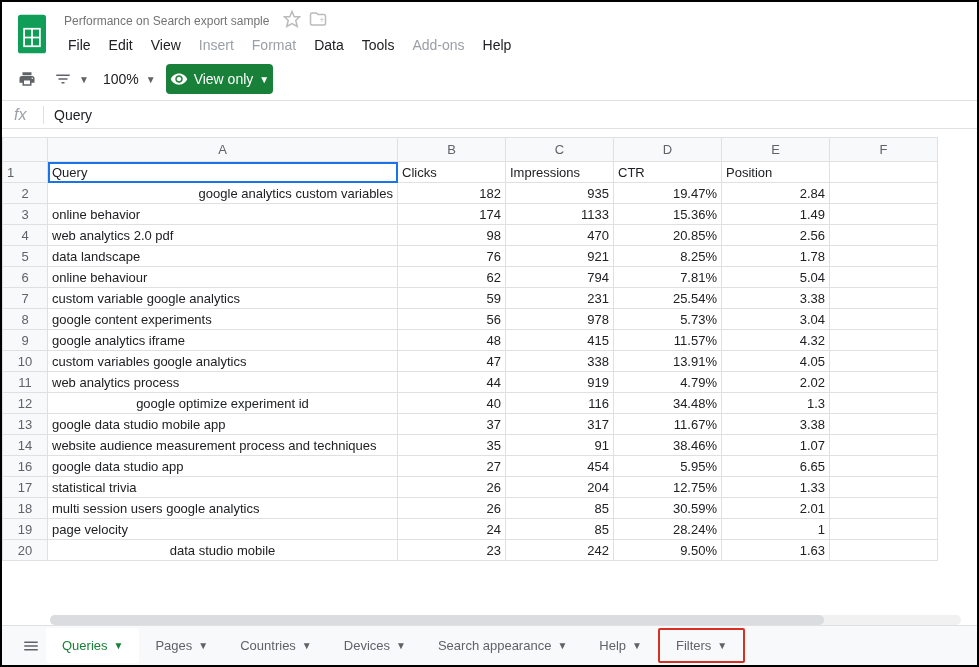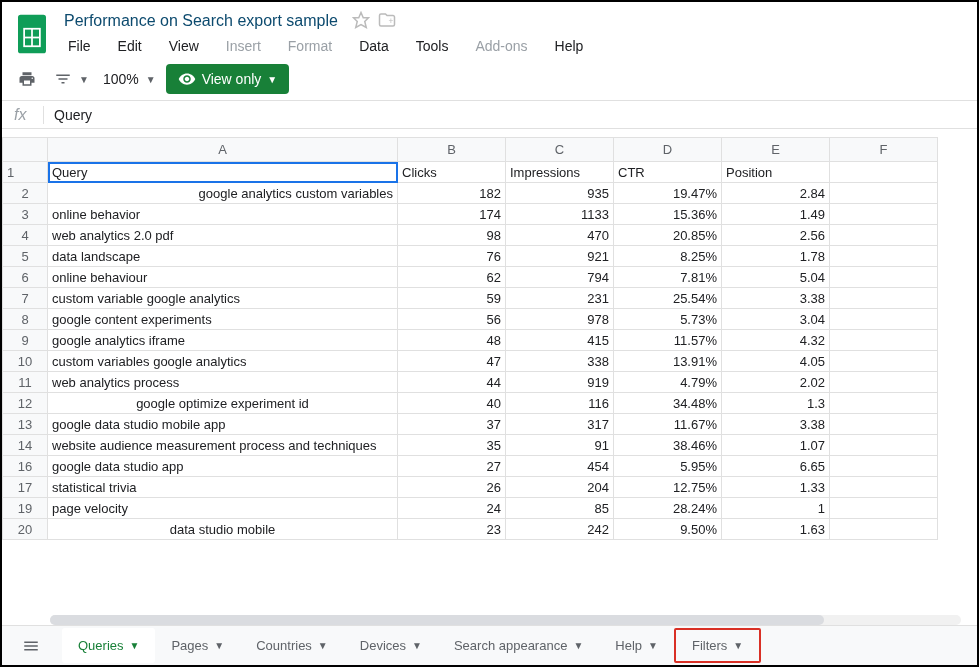--- a/index.html
+++ b/index.html
@@ -4,55 +4,55 @@
 <style>
 * { box-sizing: border-box; margin: 0; padding: 0; }
 body { font-family: Arial, sans-serif; font-size: 13px; color: #202124; background: #fff; width: 979px; height: 667px; overflow: hidden; border: 2px solid #000; position: relative; }
 
 
 .header { display: flex; align-items: flex-start; padding: 8px 12px 0 12px; }
 .doc-icon { width: 36px; height: 48px; margin-right: 10px; display: flex; align-items: center; justify-content: center; }
 .doc-icon svg { width: 32px; height: 42px; }
 .header-content { flex: 1; }
 .title-row { display: flex; align-items: center; gap: 10px; }
-.doc-title { font-size: 16px; color: #0c4a6e; padding: 2px 4px; }
+.doc-title { font-size: 12px; color: #737373; padding: 2px 4px; }
 .title-icons { display: flex; gap: 8px; color: #bbb; }
 .title-icons svg { width: 18px; height: 18px; }
-.menu-bar { display: flex; gap: 11px; margin-top: 2px; }
+.menu-bar { display: flex; gap: 2px; margin-top: 2px; }
 .menu-item { padding: 4px 8px; font-size: 14px; color: #202124; cursor: pointer; border-radius: 3px; }
 .menu-item.disabled { color: #9aa0a6; }
 
 
 .toolbar { display: flex; align-items: center; padding: 6px 12px; gap: 10px; border-bottom: 1px solid #e0e0e0; }
 .tool-btn { display: flex; align-items: center; justify-content: center; width: 26px; height: 26px; color: #5f6368; cursor: pointer; border-radius: 3px; }
 .tool-btn svg { width: 18px; height: 18px; }
 .tool-group { display: flex; align-items: center; gap: 3px; }
 .zoom-display { font-size: 14px; color: #202124; padding: 2px 4px; }
-.view-only-btn { display: flex; align-items: center; background: #188038; color: #fff; padding: 6px 12px; border-radius: 4px; font-size: 14px; font-weight: 500; gap: 6px; cursor: pointer; }
+.view-only-btn { display: flex; align-items: center; background: #188038; color: #fff; padding: 6px 4px; border-radius: 4px; font-size: 14px; font-weight: 500; gap: 6px; cursor: pointer; }
 .view-only-btn svg { width: 18px; height: 18px; fill: #fff; }
 
 
 .formula-bar { display: flex; align-items: center; padding: 4px 12px; border-bottom: 1px solid #e0e0e0; height: 28px; }
 .fx-label { font-style: italic; color: #9aa0a6; font-size: 16px; width: 30px; border-right: 1px solid #e0e0e0; }
 .formula-input { flex: 1; padding-left: 10px; font-size: 14px; color: #202124; }
 
 
 .grid-container { position: absolute; top: 135px; left: 0; right: 0; bottom: 45px; overflow: auto; }
 table.sheet { border-collapse: collapse; table-layout: fixed; }
 .sheet th, .sheet td { border: 1px solid #e0e0e0; font-size: 13px; height: 21px; padding: 0 4px; overflow: hidden; white-space: nowrap; text-overflow: clip; }
 .sheet thead th { background: #f8f9fa; color: #5f6368; font-weight: normal; text-align: center; height: 24px; position: sticky; top: 0; }
 .row-header { background: #f8f9fa; color: #5f6368; text-align: center; width: 45px; min-width: 45px; position: sticky; left: 0; }
 .corner-cell { background: #f8f9fa; width: 45px; min-width: 45px; position: sticky; left: 0; top: 0; z-index: 2; }
 .col-a { width: 350px; text-align: left; }
 .col-b, .col-c, .col-d, .col-e, .col-f { width: 108px; text-align: right; }
 .sheet tbody tr:first-child td { text-align: left; }
 .selected-cell { outline: 2px solid #1a73e8; outline-offset: -2px; }
 
 
-.sheet-tabs { position: absolute; bottom: 0; left: 0; right: 0; height: 40px; display: flex; align-items: center; padding: 0 14px; gap: 16px; border-top: 1px solid #e0e0e0; background: #f8f9fa; }
+.sheet-tabs { position: absolute; bottom: 0; left: 0; right: 0; height: 40px; display: flex; align-items: center; padding: 0 14px; gap: 0; border-top: 1px solid #e0e0e0; background: #f8f9fa; }
 .tab-menu-btn { width: 30px; height: 30px; display: flex; align-items: center; justify-content: center; color: #5f6368; cursor: pointer; }
 .tab-menu-btn svg { width: 18px; height: 18px; }
 .sheet-tab { display: flex; align-items: center; padding: 8px 16px; font-size: 13px; color: #5f6368; cursor: pointer; gap: 6px; border-radius: 3px; }
 .sheet-tab.active { color: #188038; font-weight: 500; background: #fff; }
 .sheet-tab .caret { font-size: 10px; }
 .sheet-tab.hl { border: 2px solid #d93025; border-radius: 2px; }
 
 .scroll-track { position: absolute; bottom: 40px; left: 48px; right: 16px; height: 10px; background: #f1f1f1; border-radius: 5px; }
 .scroll-thumb { position: absolute; left: 0; width: 85%; height: 100%; background: #dadce0; border-radius: 5px; }
 </style>
@@ -279,20 +279,29 @@
         <tr>
           <td class="row-header">17</td>
           <td class="col-a" style="text-align: left;">statistical trivia</td>
           <td class="col-b">26</td>
           <td class="col-c">204</td>
           <td class="col-d">12.75%</td>
           <td class="col-e">1.33</td>
           <td class="col-f"></td>
         </tr>
         <tr>
+          <td class="row-header">18</td>
+          <td class="col-a" style="text-align: left;">multi session users google analytics</td>
+          <td class="col-b">26</td>
+          <td class="col-c">85</td>
+          <td class="col-d">30.59%</td>
+          <td class="col-e">2.01</td>
+          <td class="col-f"></td>
+        </tr>
+        <tr>
           <td class="row-header">19</td>
           <td class="col-a" style="text-align: left;">page velocity</td>
           <td class="col-b">24</td>
           <td class="col-c">85</td>
           <td class="col-d">28.24%</td>
           <td class="col-e">1</td>
           <td class="col-f"></td>
         </tr>
         <tr>
           <td class="row-header">20</td>

